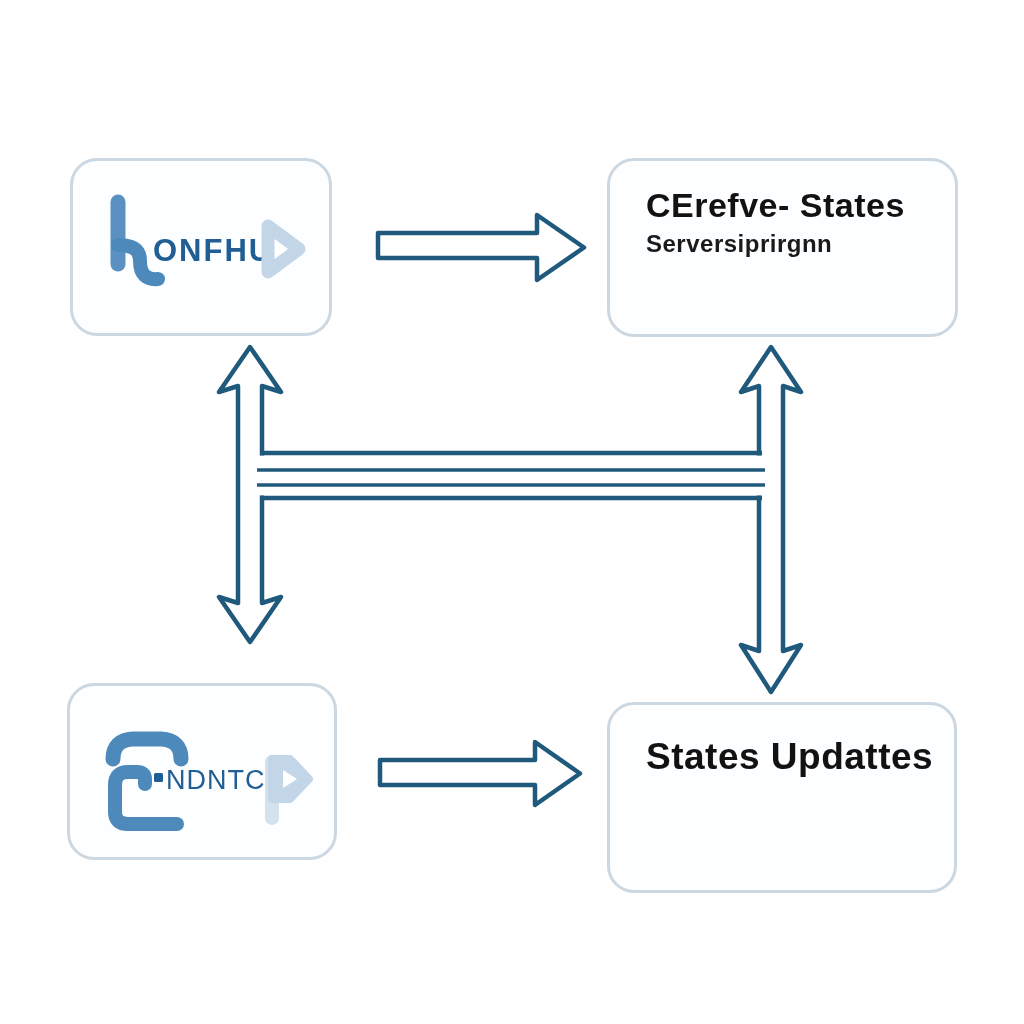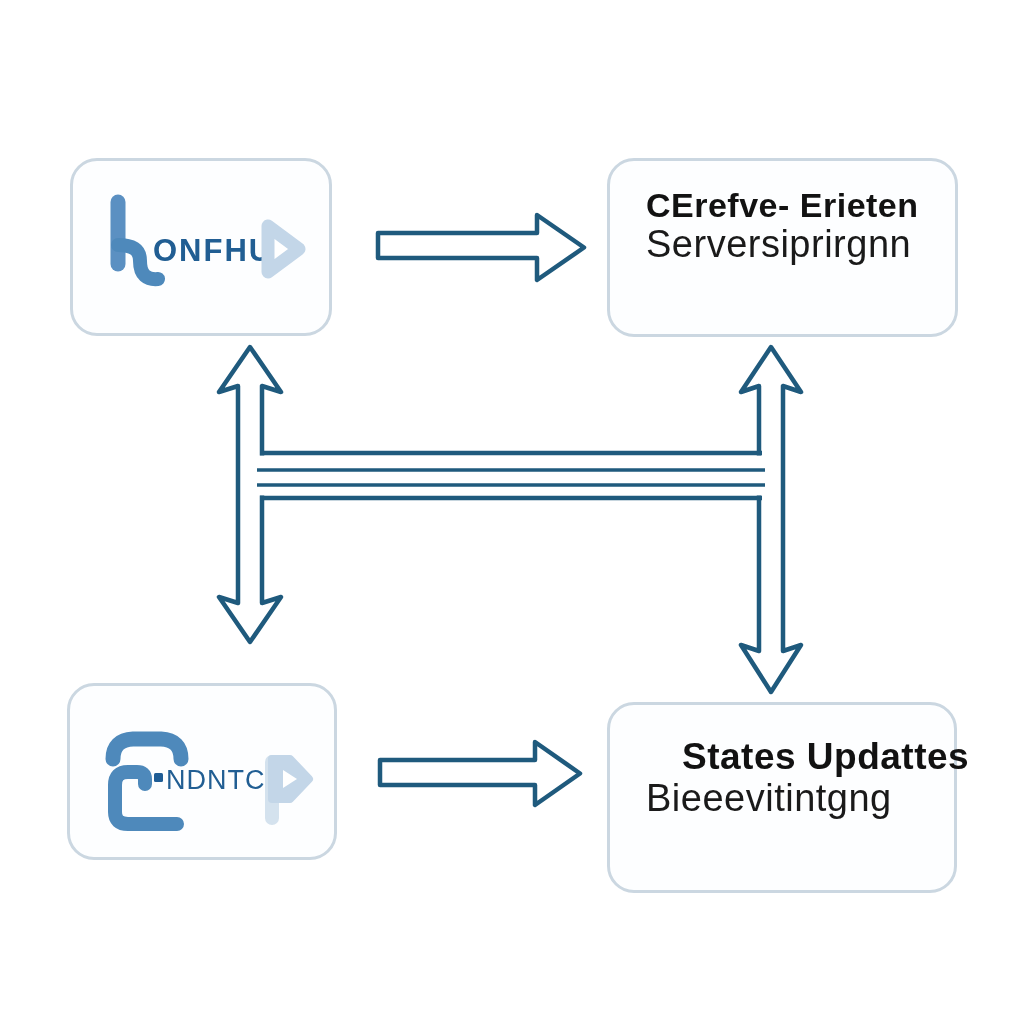--- a/index.html
+++ b/index.html
@@ -23,22 +23,22 @@
     position:absolute;background:var(--box-fill,#fdfeff);
     border:3px solid var(--box-border,#cbd7e1);
     border-radius:27px;box-sizing:border-box;
   }
   .box-tl{left:70px;top:158px;width:262px;height:178px;}
   .box-tr{left:607px;top:158px;width:351px;height:179px;padding:24px 0 0 36px;}
   .box-bl{left:67px;top:683px;width:270px;height:177px;}
   .box-br{left:607px;top:702px;width:350px;height:191px;padding:30px 0 0 36px;}
 
   .node-title{font-weight:bold;color:var(--title-text,#121212);font-size:34px;line-height:40px;letter-spacing:.5px;white-space:nowrap;}
-  .box-br .node-title{font-size:37px;line-height:44px;margin-left:36px;}
-  .node-line{color:var(--body-text,#1a1a1a);font-size:38px;line-height:38px;letter-spacing:.5px;white-space:nowrap;}
+  .box-br .node-title{font-size:37px;line-height:44px;}
+  .node-line{color:var(--body-text,#1a1a1a);font-size:24px;line-height:38px;letter-spacing:.5px;white-space:nowrap;font-weight:bold;}
 
   
   .logo-h{position:absolute;left:28px;top:32px;}
   .logo-h .stem{stroke:var(--logo-secondary,#5b90c2);stroke-width:15;stroke-linecap:round;fill:none;}
   .logo-h .foot{stroke:var(--logo-primary,#4e89bb);stroke-width:14;stroke-linecap:round;fill:none;}
   .tl-logo-text{position:absolute;left:80px;top:72px;font-size:31px;font-weight:bold;letter-spacing:2px;color:var(--logo-text,#215e93);}
   .play-icon{position:absolute;left:186px;top:54px;}
   .play-icon path{fill:#ffffff;stroke:var(--icon-light,#c3d6e8);stroke-width:13;stroke-linejoin:round;}
 
   .logo-bl{position:absolute;left:31px;top:43px;}
@@ -81,36 +81,35 @@
       <path class="stem" d="M17,9 V71"></path>
       <path class="foot" d="M17,52 C32,52 39,57 39,68 C39,82 46,87 57,86"></path>
     </svg>
     <span class="tl-logo-text">ONFHUS</span>
     <svg class="play-icon" width="50" height="70" viewBox="0 0 50 70">
       <path d="M9,11 L9,57 L40,34 Z"></path>
     </svg>
   </div>
 
   <div class="box box-tr">
-    <div class="node-title">CErefve- Erieten</div>
+    <div class="node-title">CErefve- States</div>
     <div class="node-line">Serversiprirgnn</div>
   </div>
 
   <div class="box box-bl">
     <svg class="logo-bl" width="92" height="106" viewBox="0 0 92 106">
       <path class="arch" d="M12,30 Q12,11 32,10 L60,10 Q80,11 80,30"></path>
       <path class="bracket" d="M44,55 L44,50 Q44,43 36,43 L27,43 Q14,43 14,56 L14,83 Q14,95 27,95 L76,95"></path>
       <rect class="bullet" x="53" y="44" width="9" height="9" rx="1.5"></rect>
     </svg>
     <span class="bl-logo-text">NDNTC</span>
     <svg class="flag-p" width="56" height="78" viewBox="0 0 56 78">
       <path class="pole" d="M13,11 V67"></path>
       <path class="pennant" d="M13,8 L31,8 L50,28 L31,48 L13,48 Z"></path>
       <path class="notch" d="M24,19 L38,28 L24,37 Z"></path>
     </svg>
   </div>
 
   <div class="box box-br">
     <div class="node-title">States Updattes</div>
-    <div class="node-line">Bieeevitintgng</div>
   </div>
 
 </div>
 
 </body></html>

